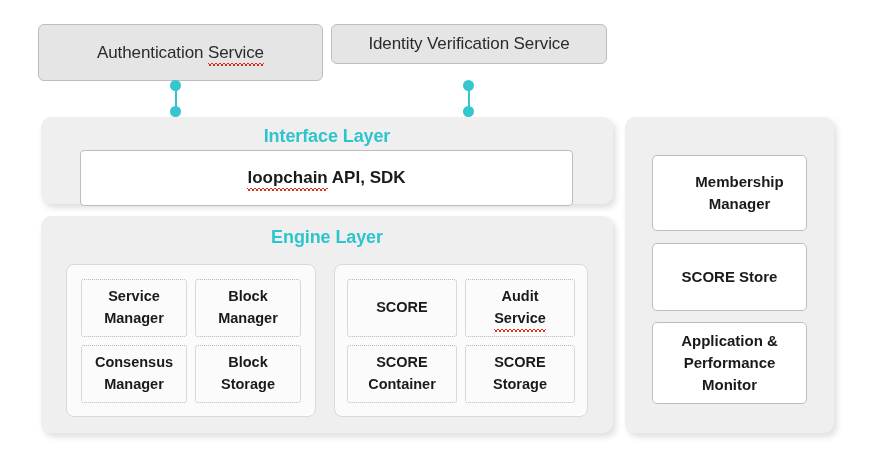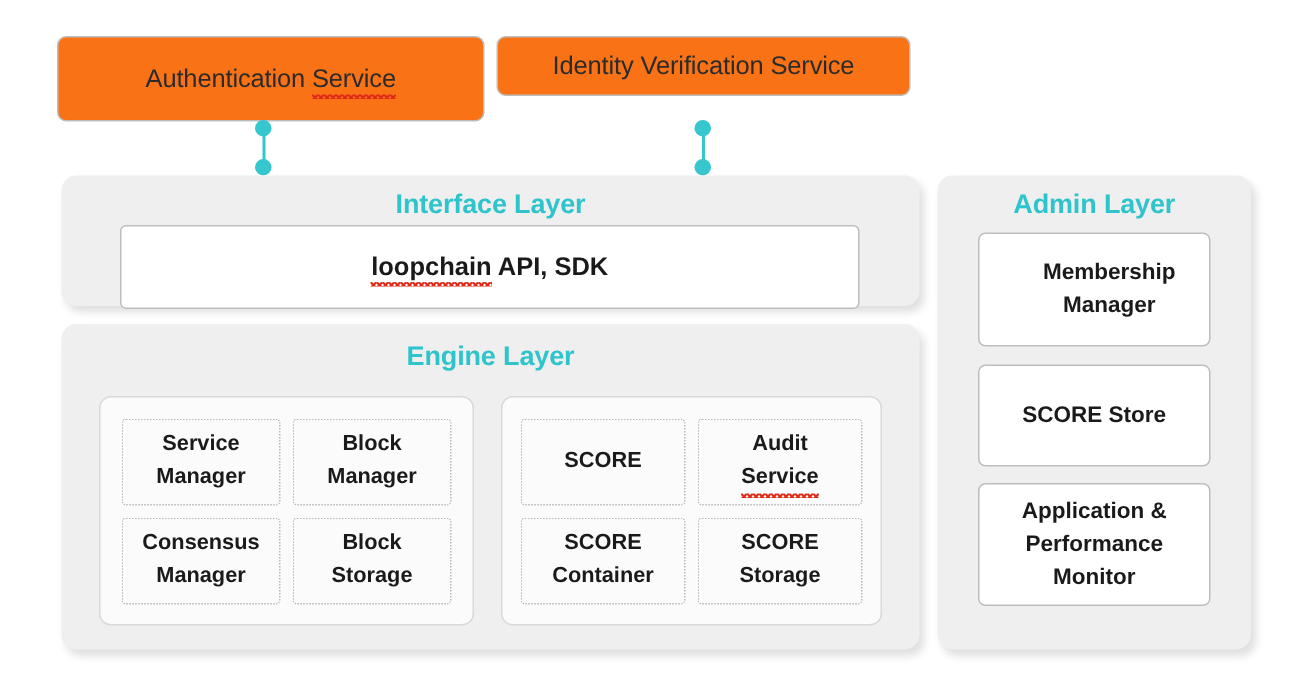--- a/index.html
+++ b/index.html
@@ -17,21 +17,21 @@
   }
 
   .canvas {
     position: absolute;
     inset: 0;
   }
 
   
   .svc-box {
     position: absolute;
-    background: #f97316;
+    background: #e5e5e5;
     border: 1px solid #bdbdbd;
     border-radius: 6px;
     box-sizing: border-box;
     display: flex;
     align-items: center;
     justify-content: center;
     font-size: 17px;
     color: #2b2b2b;
     font-weight: 400;
     letter-spacing: -0.1px;
@@ -257,21 +257,20 @@
         <span class="l2">Container</span>
       </div>
       <div class="cell">
         <span>SCORE</span>
         <span class="l2">Storage</span>
       </div>
     </div>
   </div>
 
   <div class="layer-panel panel-admin">
-    <div class="layer-title">Admin Layer</div>
 
     <div class="admin-box admin-1">
       <span>Membership</span>
       <span>Manager</span>
     </div>
 
     <div class="admin-box admin-2">
       <span>SCORE Store</span>
     </div>
 

